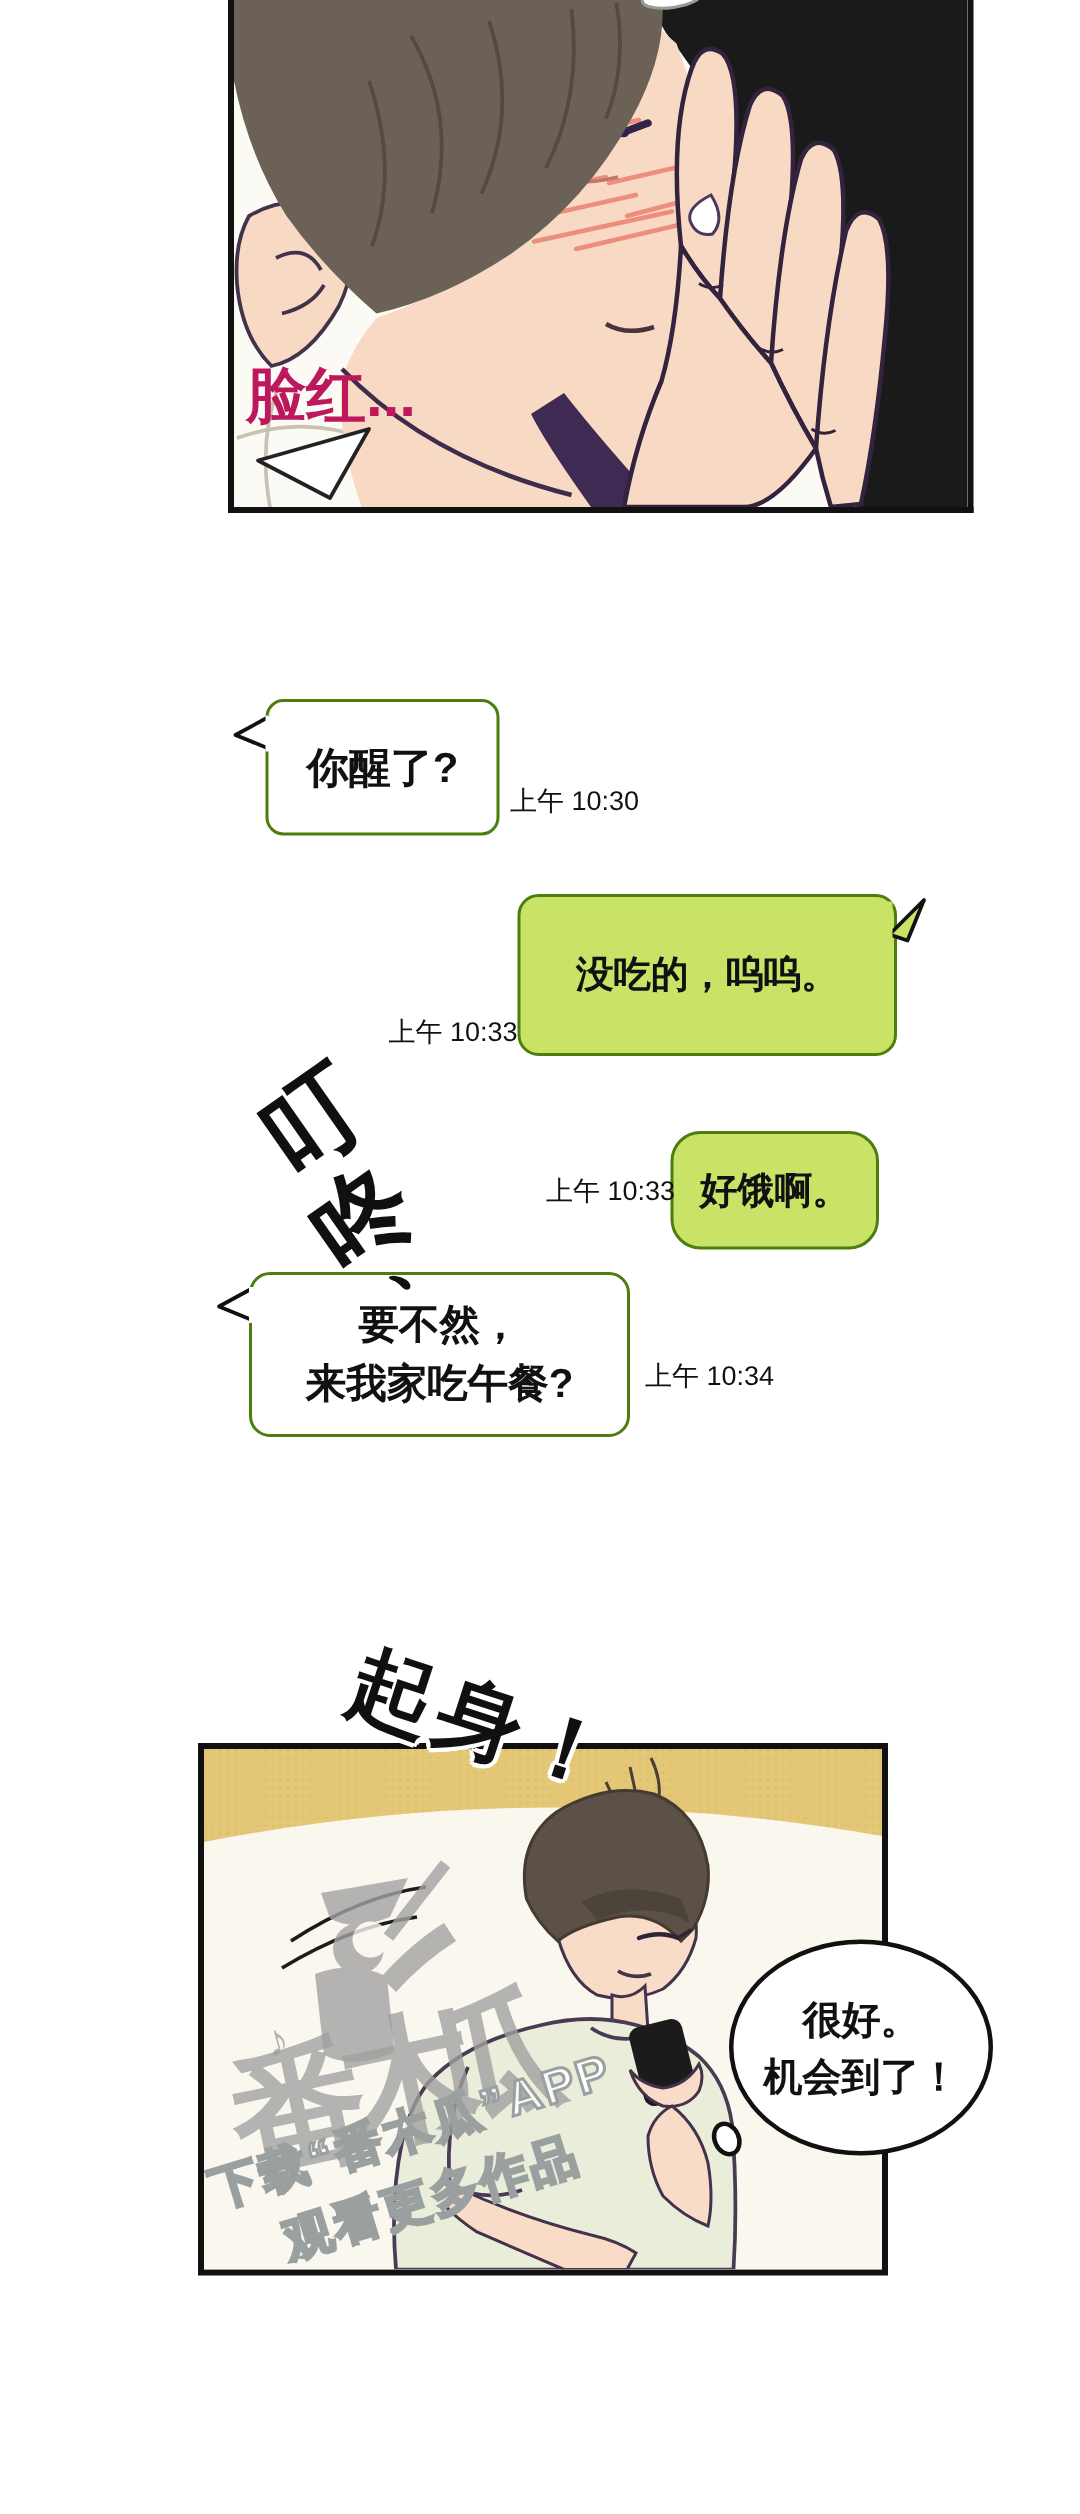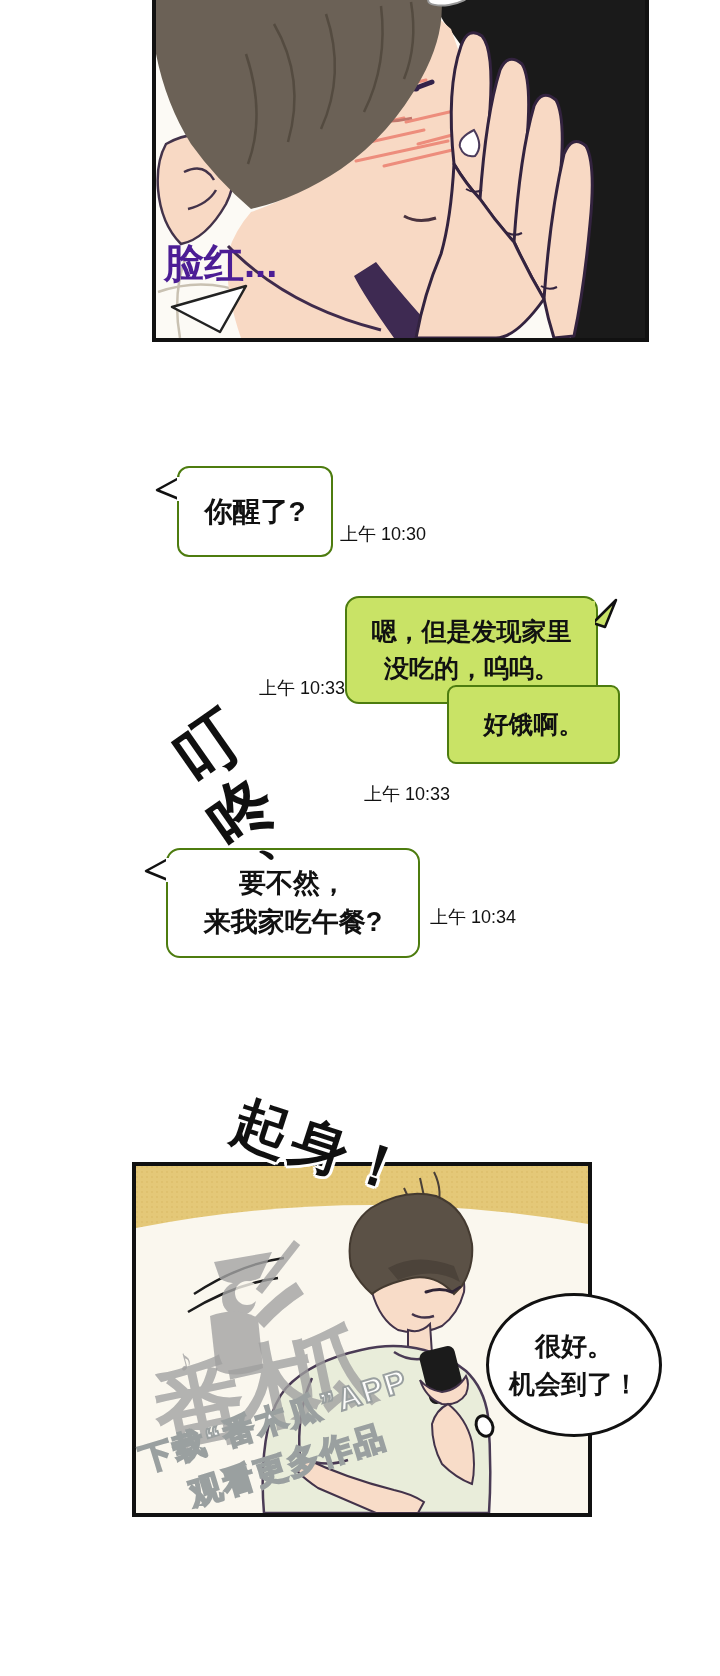--- a/index.html
+++ b/index.html
@@ -13,39 +13,39 @@
   .panel svg{display:block;}
 
   
   .bubble{position:absolute;box-sizing:border-box;border:2px solid #4d7c0f;background:#fff;
           display:flex;flex-direction:column;justify-content:center;align-items:center;
           text-align:center;font-weight:600;color:#111;}
   .bubble.green{background:#c9e366;}
   .bubble .line{display:block;}
   #bubble-1{left:177px;top:466px;width:156px;height:91px;border-radius:12px;font-size:28px;}
   #bubble-2{left:345px;top:596px;width:253px;height:108px;border-radius:14px;font-size:25px;line-height:37px;}
-  #bubble-3{left:447px;top:685px;width:173px;height:79px;border-radius:9px;font-size:25px;}
+  #bubble-3{left:447px;top:754px;width:139px;height:79px;border-radius:20px;font-size:25px;}
   #bubble-4{left:166px;top:848px;width:254px;height:110px;border-radius:14px;font-size:27px;line-height:39px;}
   .tail{position:absolute;}
 
   .ts{position:absolute;font-size:18px;font-weight:500;color:#111;white-space:nowrap;}
   #ts-1{left:340px;top:522px;}
   #ts-2{left:259px;top:676px;}
   #ts-3{left:364px;top:782px;}
   #ts-4{left:430px;top:905px;}
 
   
   .sfx{position:absolute;font-weight:800;color:#101010;white-space:nowrap;}
   #sfx-ding{left:176px;top:702px;font-size:66px;transform:rotate(-35deg);}
   #sfx-dong{left:208px;top:766px;font-size:66px;transform:rotate(-35deg);}
   #sfx-dash{left:250px;top:798px;font-size:52px;transform:rotate(-18deg);}
   #sfx-rise{left:230px;top:1110px;font-size:57px;letter-spacing:4px;transform:rotate(18deg);z-index:7;
             text-shadow:-3px 0 0 #fff,3px 0 0 #fff,0 -3px 0 #fff,0 3px 0 #fff,
                         -2px -2px 0 #fff,2px -2px 0 #fff,-2px 2px 0 #fff,2px 2px 0 #fff;}
-  #caption-blush{position:absolute;left:164px;top:236px;font-size:40px;font-weight:700;color:#4c1d95;z-index:3;}
+  #caption-blush{position:absolute;left:164px;top:236px;font-size:40px;font-weight:700;color:#be185d;z-index:3;}
 
   
   #thought{position:absolute;left:486px;top:1293px;width:170px;height:138px;background:#fff;
            border:3.5px solid #111;border-radius:50%;z-index:6;display:flex;flex-direction:column;
            justify-content:center;text-align:center;font-size:26px;font-weight:600;line-height:38px;}
   #thought-dot{position:absolute;left:475px;top:1414px;width:13px;height:18px;background:#fff;
                border:3px solid #111;border-radius:50%;transform:rotate(-24deg);z-index:6;}
 
   
   #wm-lines{position:absolute;left:118px;top:1396px;width:326px;text-align:center;z-index:8;
@@ -131,21 +131,20 @@
   <div id="bubble-1" class="bubble">
     <span class="line">你醒了?</span>
   </div>
   <svg class="tail" style="left:153px;top:475px;" width="30" height="28">
     <path d="M26,3 L4,15 L26,24 Z" fill="#fff" stroke="#111" stroke-width="2.5" stroke-linejoin="round"></path>
     <rect x="24" y="2" width="6" height="24" fill="#fff"></rect>
   </svg>
   <div id="ts-1" class="ts">上午 10:30</div>
 
   <div id="bubble-2" class="bubble green">
-    <span class="line">嗯，但是发现家里</span>
     <span class="line">没吃的，呜呜。</span>
   </div>
   <svg class="tail" style="left:590px;top:597px;" width="30" height="34">
     <path d="M3,26 L26,3 L15,30 Z" fill="#c9e366" stroke="#111" stroke-width="2.5" stroke-linejoin="round"></path>
     <rect x="0" y="4" width="5" height="26" fill="#c9e366"></rect>
   </svg>
   <div id="ts-2" class="ts">上午 10:33</div>
 
   <div id="bubble-3" class="bubble green">
     <span class="line">好饿啊。</span>

